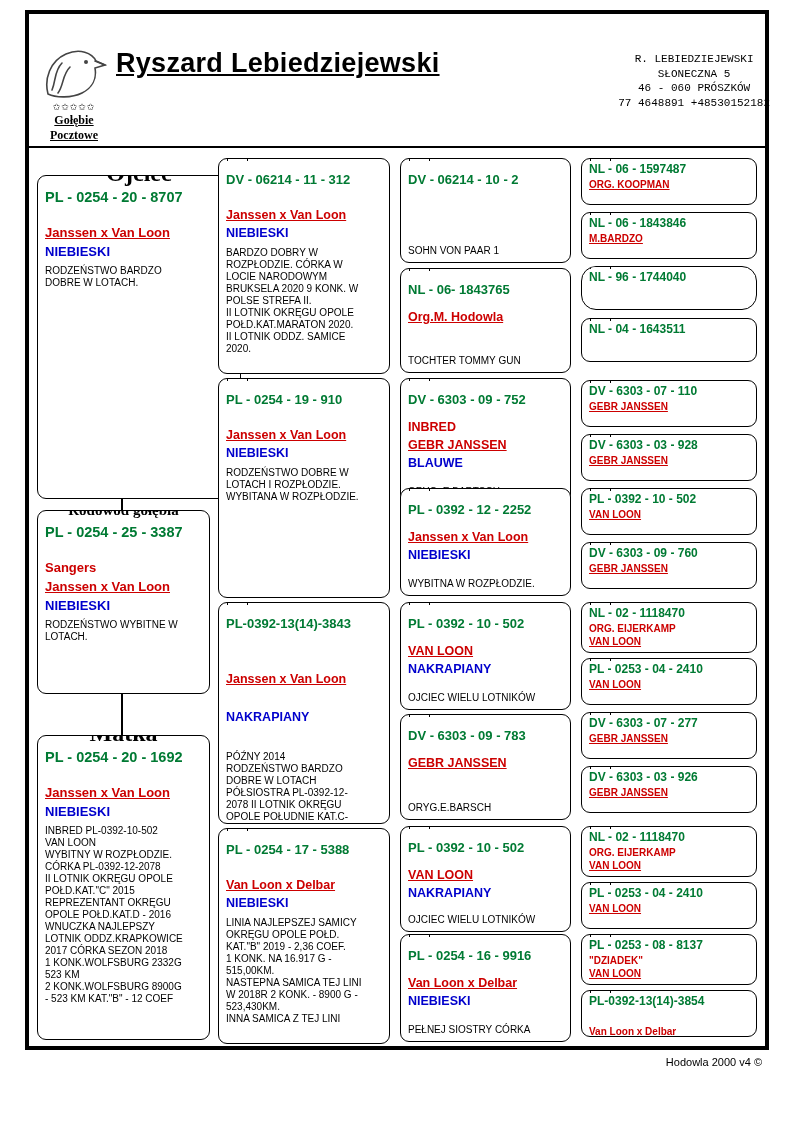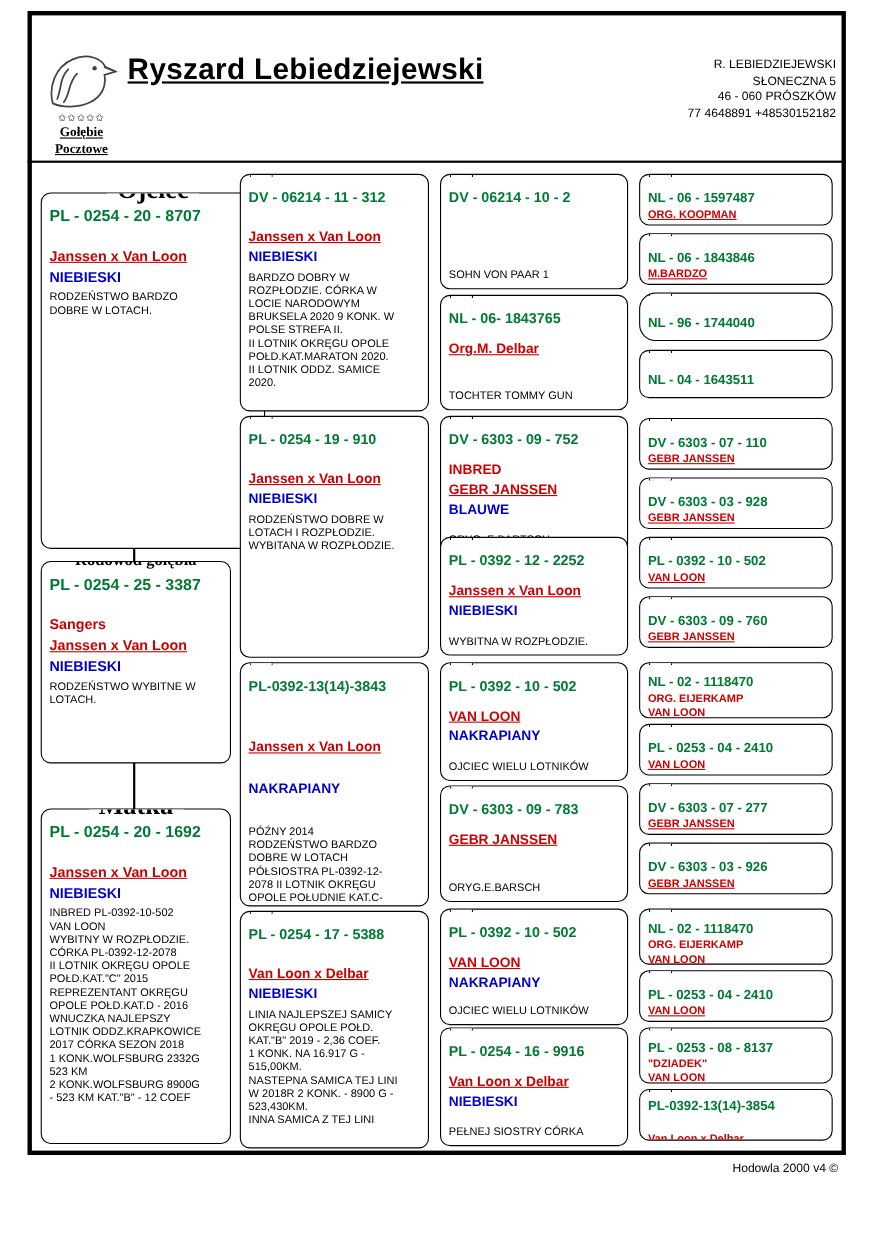--- a/index.html
+++ b/index.html
@@ -15,33 +15,33 @@
   .hsep{position:absolute;left:25px;top:146px;width:744px;height:2px;background:#000;}
 
   .logo{position:absolute;left:36px;top:46px;width:76px;text-align:center;}
   .logo svg{display:block;margin:0 auto;}
   .stars{font-size:9px;letter-spacing:1px;line-height:10px;margin-top:2px;color:#222;}
   .logo-caption{font-family:"Liberation Serif",serif;font-weight:bold;font-size:12px;
                 text-decoration:underline;margin-top:1px;}
 
   .title{position:absolute;left:116px;top:48px;margin:0;font-size:27px;font-weight:bold;
          text-decoration:underline;letter-spacing:.3px;}
-  .address{position:absolute;right:34px;top:52px;text-align:right;font-size:11px;line-height:14.5px;}
+  .address{position:absolute;right:24px;top:52px;text-align:center;font-size:11px;line-height:14.5px;font-family:Liberation Mono, monospace;}
   .footer{position:absolute;right:32px;top:1056px;font-size:11px;}
 
   .conn{position:absolute;left:121px;width:2px;background:#000;}
   .conn1{top:488px;height:26px;}
   .conn2{top:692px;height:46px;}
 
   #tree{position:absolute;left:0;top:0;width:794px;height:1123px;}
 
   .box{position:absolute;box-sizing:border-box;border:1.5px solid #000;border-radius:9px;
        background:#fff;display:flex;flex-direction:column;overflow:hidden;}
   .g1,.g2,.g3{padding:13px 7px 5px 7px;}
-  .g4{padding:16px 7px 3px 7px;justify-content:center;}
+  .g4{padding:4px 7px 3px 7px;}
 
   .marker{position:absolute;top:-11px;left:8px;height:12px;line-height:12px;padding:0 6px;
           font-size:8.5px;font-weight:bold;background:#fff;border:1.5px solid #000;
           border-bottom:none;border-radius:6px 6px 0 0;z-index:3;}
 
   .box-header{position:absolute;top:0;left:0;right:0;text-align:center;transform:translateY(-58%);z-index:2;}
   .box-header span{background:#fff;padding:0 9px;font-family:"Liberation Serif",serif;
                    font-weight:bold;font-size:24px;}
   .box-header.small span{font-size:15px;}
 
@@ -191,21 +191,21 @@
 INNA SAMICA Z TEJ LINI</div>
       </div>
       <div class="box g3" style="left: 400px; top: 158px; width: 171px; height: 105px;">
         <span class="marker">O</span>
         <div class="ring">DV - 06214 - 10 - 2</div>
         <div class="desc">SOHN VON PAAR 1</div>
       </div>
       <div class="box g3" style="left: 400px; top: 268px; width: 171px; height: 105px;">
         <span class="marker">M</span>
         <div class="ring">NL - 06- 1843765</div>
-        <div class="line red u">Org.M. Delbar</div>
+        <div class="line red u">Org.M. Hodowla</div>
         <div class="desc">TOCHTER TOMMY GUN</div>
       </div>
       <div class="box g3" style="left: 400px; top: 378px; width: 171px; height: 126px;">
         <span class="marker">O</span>
         <div class="ring">DV - 6303 - 09 - 752</div>
         <div class="line red">INBRED</div>
         <div class="line red u">GEBR JANSSEN</div>
         <div class="line blue">BLAUWE</div>
         <div class="desc">ORYG. E.BARTSCH</div>
       </div>

